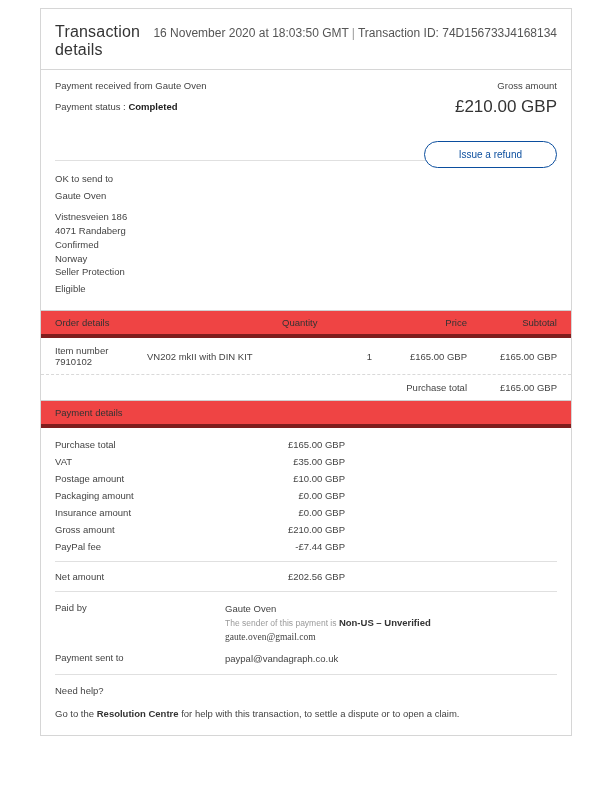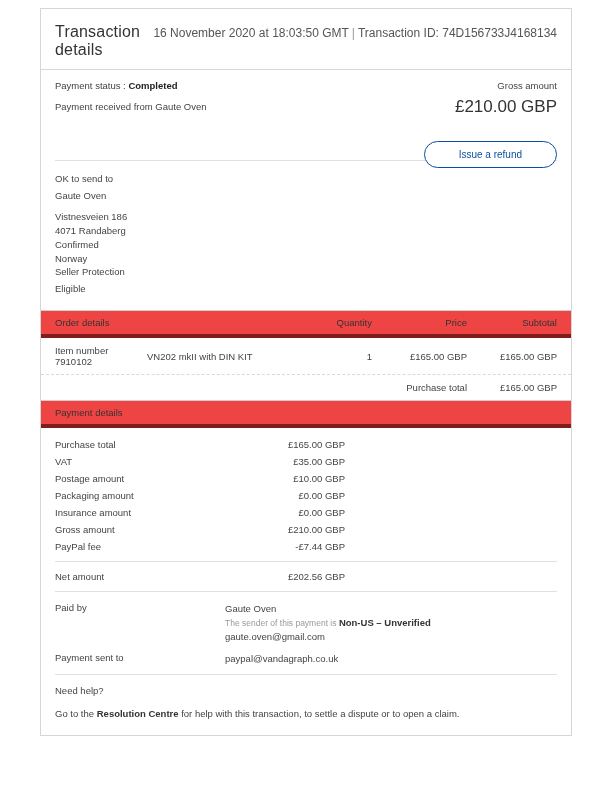--- a/index.html
+++ b/index.html
@@ -126,21 +126,21 @@
     background: #ef4444;
     border-top: 1px solid #cfcfcf;
     border-bottom: 4px solid #7f1d1d;
     padding: 6px 14px;
     font-size: 9.5px;
     color: #333333;
     display: flex;
     align-items: center;
   }
   .bar .t-left { flex: 1; }
-  .bar .t-qty { width: 90px; text-align: right; }
+  .bar .t-qty { width: 90px; text-align: left; }
   .bar .t-price { width: 95px; text-align: right; }
   .bar .t-sub { width: 90px; text-align: right; }
   .order-row {
     display: flex;
     align-items: center;
     padding: 7px 14px;
     font-size: 9.5px;
     color: #444444;
     border-bottom: 1px dashed #d9d9d9;
   }
@@ -186,20 +186,21 @@
   .sender-note {
     color: #9a9a9a;
     font-size: 8.5px;
   }
   .sender-note b {
     color: #333333;
     font-size: 9.5px;
   }
   .email {
     color: #444444;
+    font-family: Liberation Serif, serif;
   }
   .footer {
     padding: 10px 14px 16px 14px;
     font-size: 9.5px;
     color: #444444;
   }
   .footer .need {
     margin-bottom: 12px;
   }
   .footer a {
@@ -219,25 +220,25 @@
 
   <div class="header">
     <div class="header-title">Transaction details</div>
     <div class="header-meta">
       <span>16 November 2020 at 18:03:50 GMT</span><span class="sep">|</span><span>Transaction ID: 74D156733J4168134</span>
     </div>
   </div>
 
   <div class="summary">
     <div class="summary-left">
+      <div class="sum-line">Payment received from Gaute Oven</div>
       <div class="sum-line">
         <span>Payment status :</span>
         <span class="bold">Completed</span>
       </div>
-      <div class="sum-line">Payment received from Gaute Oven</div>
     </div>
     <div class="summary-right">
       <div class="gross-label">Gross amount</div>
       <div class="gross-amount">£210.00 GBP</div>
       <div class="refund-btn">Issue a refund</div>
     </div>
   </div>
 
   <div class="divider"></div>
 

